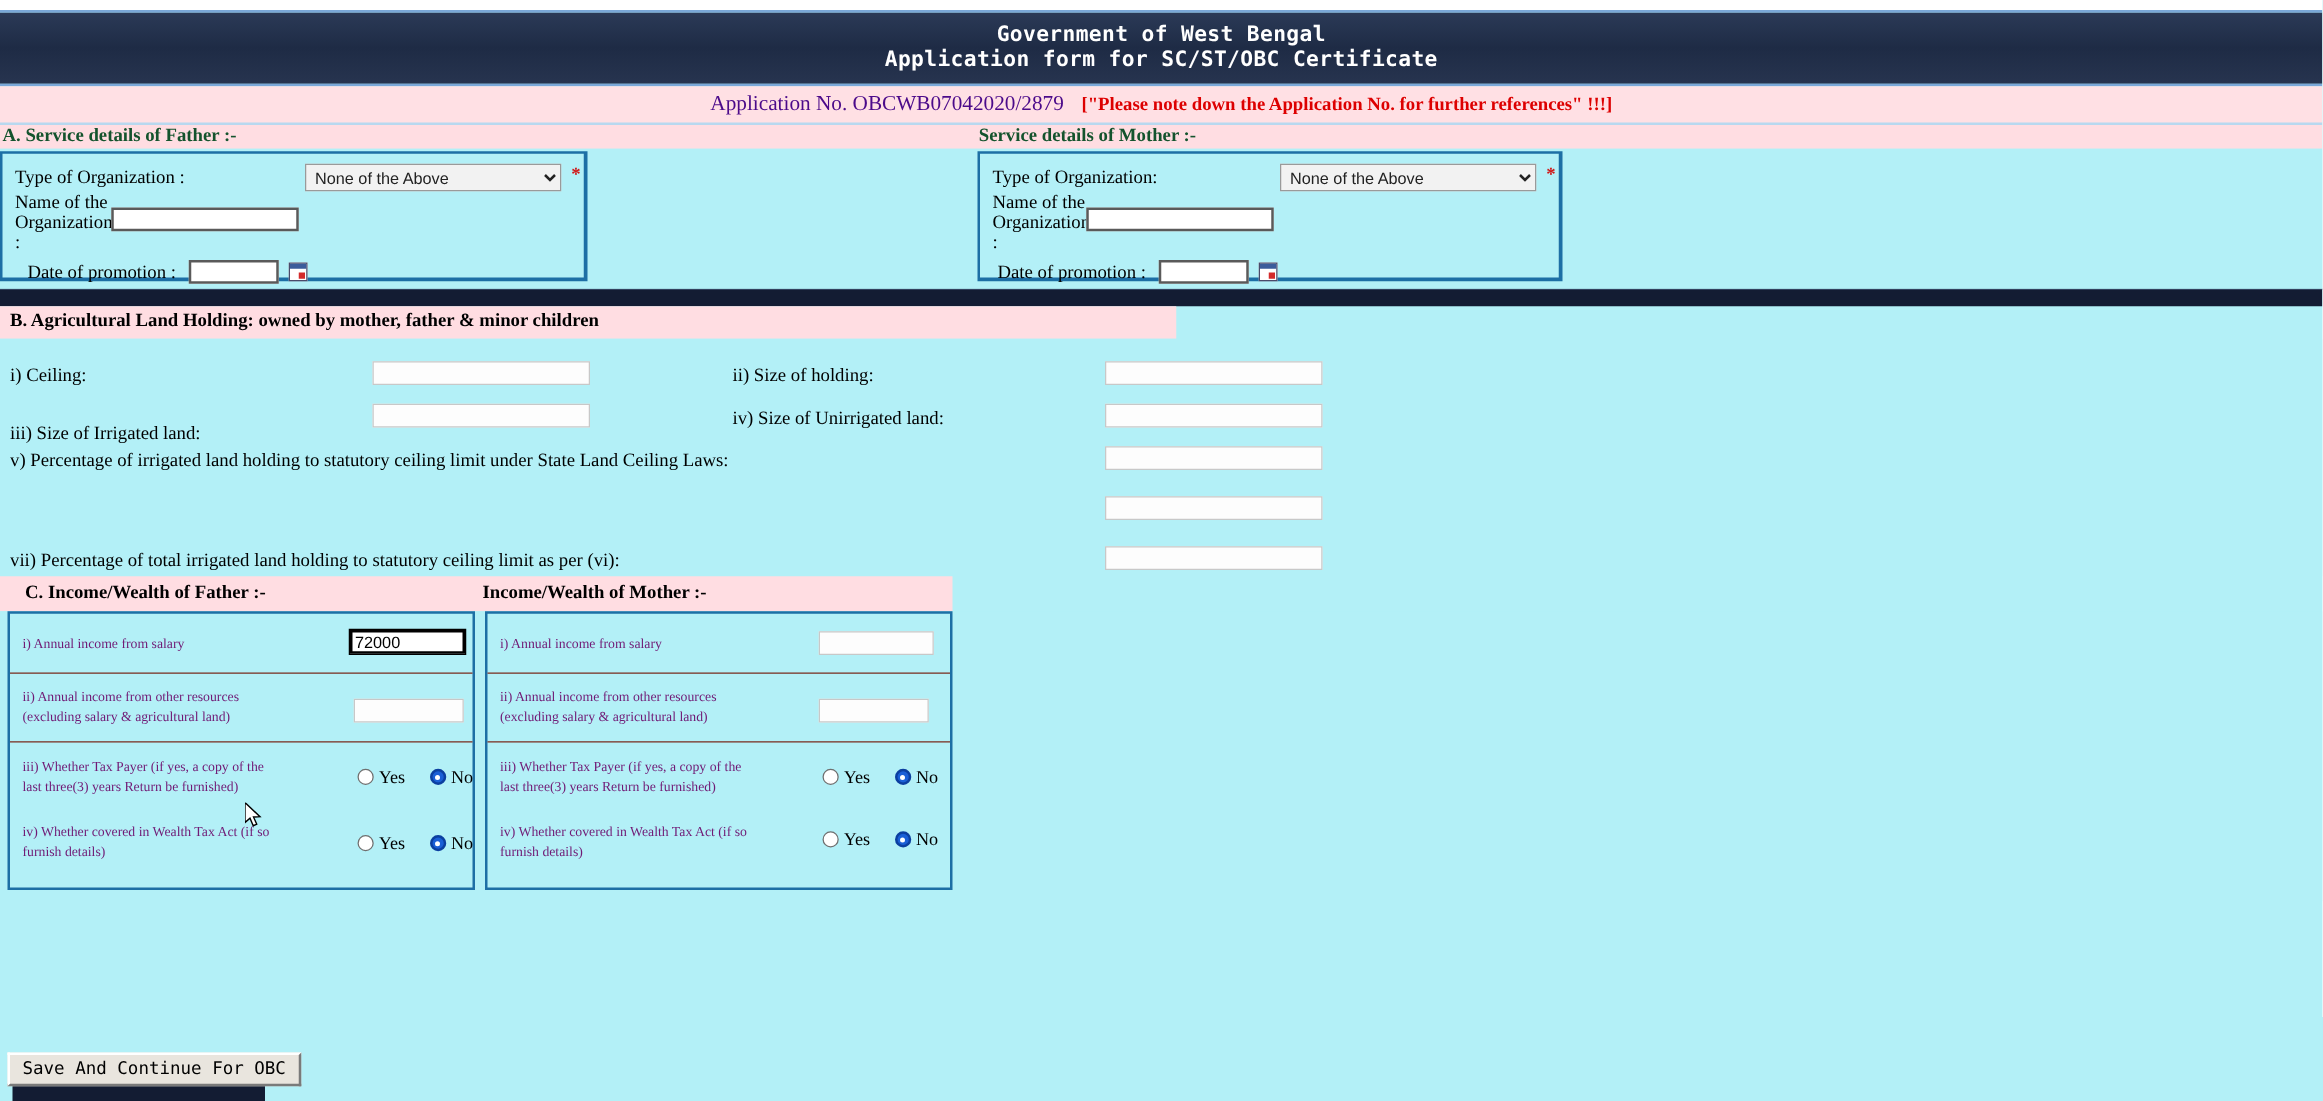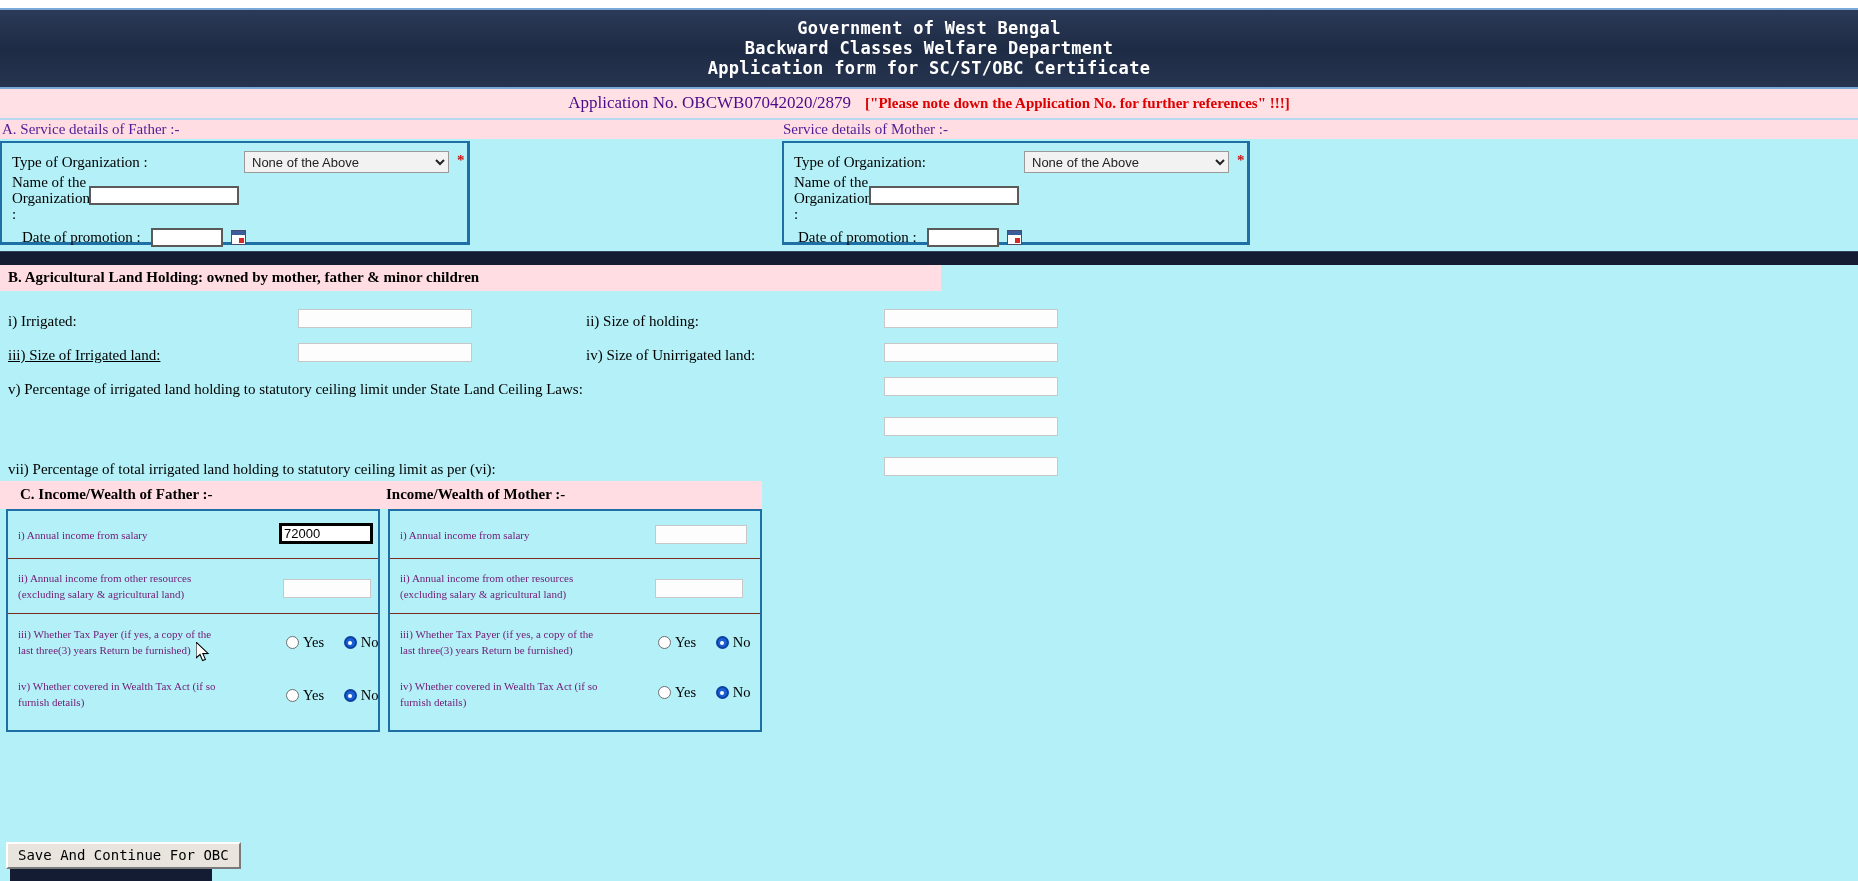--- a/index.html
+++ b/index.html
@@ -62,23 +62,23 @@
 
   
   .sec-head-row {
     background: #ffdde2;
     position: relative;
     height: 19px;
   }
   .sec-head-row .lbl {
     position: absolute;
     top: 1px;
-    font-weight: normal;
+    font-weight: bold;
     font-size: 15px;
-    color: #4c1d95;
+    color: #14532d;
     white-space: nowrap;
   }
 
   
   .secA-wrap {
     position: relative;
     height: 112px;
     background: #b3f0f7;
   }
   .svc-box {
@@ -267,21 +267,20 @@
 </style>
 </head>
 <body>
 
 <div id="page">
 
   <div class="top-edge"></div>
 
   <div class="banner">
     <div>Government of West Bengal</div>
-    <div>Backward Classes Welfare Department</div>
     <div>Application form for SC/ST/OBC Certificate</div>
   </div>
 
   <div class="appno-strip">
     <span class="appno-main">Application No. OBCWB07042020/2879</span>
     <span class="appno-note">["Please note down the Application No. for further references" !!!]</span>
   </div>
 
   <div class="sec-head-row">
     <span class="lbl" style="left:2px;">A. Service details of Father :-</span>
@@ -334,27 +333,27 @@
   </div>
 
   <div class="dark-bar"></div>
 
   <div class="secB-head">
     <span class="lbl">B. Agricultural Land Holding: owned by mother, father &amp; minor children</span>
   </div>
 
   <div class="secB-body">
 
-    <span class="b-lbl" style="left:8px;  top:22px;">i) Irrigated:</span>
+    <span class="b-lbl" style="left:8px;  top:22px;">i) Ceiling:</span>
     <input class="txt-soft b-inp" type="text" style="left: 298px; top: 18px; width: 174px;" value="">
 
     <span class="b-lbl" style="left:586px; top:22px;">ii) Size of holding:</span>
     <input class="txt-soft b-inp" type="text" style="left: 884px; top: 18px; width: 174px;" value="">
 
-    <span class="b-lbl" style="left:8px;  top:56px;text-decoration:underline;">iii) Size of Irrigated land:</span>
+    <span class="b-lbl" style="left:8px;  top:68px;">iii) Size of Irrigated land:</span>
     <input class="txt-soft b-inp" type="text" style="left: 298px; top: 52px; width: 174px;" value="">
 
     <span class="b-lbl" style="left:586px; top:56px;">iv) Size of Unirrigated land:</span>
     <input class="txt-soft b-inp" type="text" style="left: 884px; top: 52px; width: 174px;" value="">
 
     <span class="b-lbl" style="left:8px;  top:90px;">v) Percentage of irrigated land holding to statutory ceiling limit under State Land Ceiling Laws:</span>
     <input class="txt-soft b-inp" type="text" style="left: 884px; top: 86px; width: 174px;" value="">
 
     <input class="txt-soft b-inp" type="text" style="left: 884px; top: 126px; width: 174px;" value="">
 

